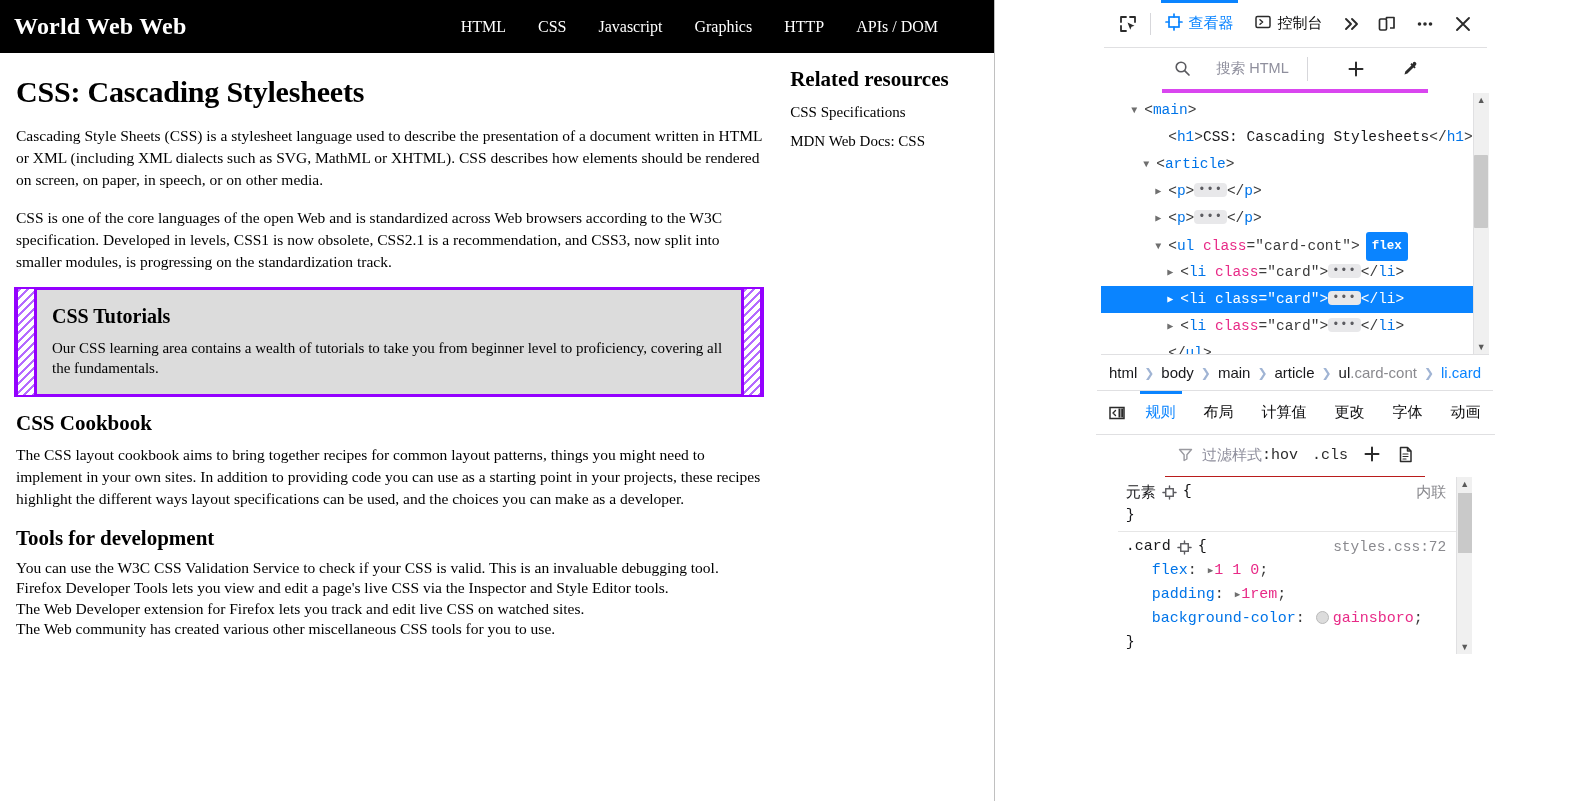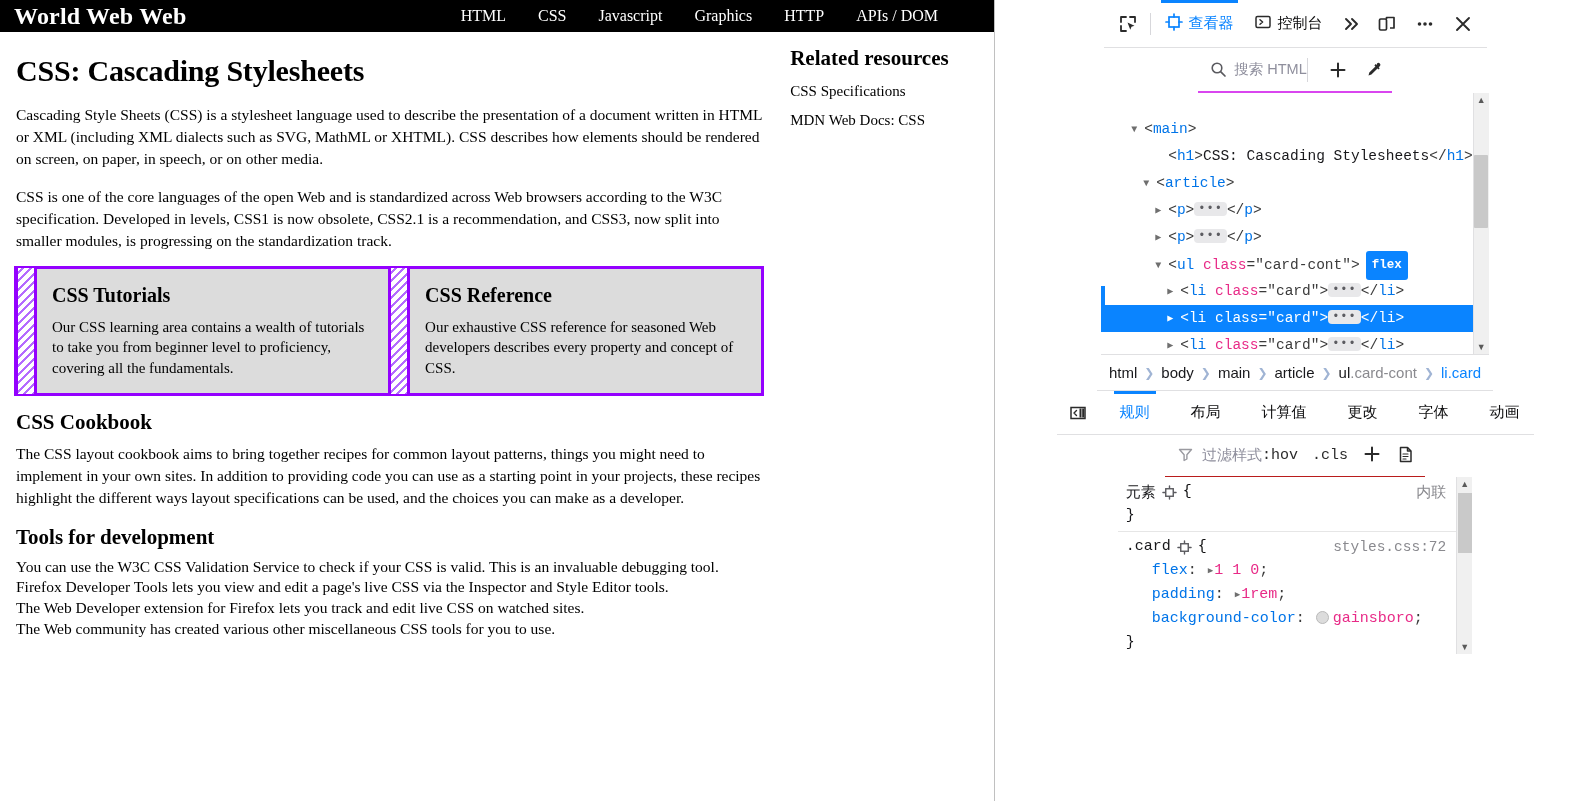--- a/index.html
+++ b/index.html
@@ -18,21 +18,21 @@
     position: relative;
     background: #fff;
     overflow: hidden;
     border-right: 1px solid #c0c0c0;
   }
   #page-scroll { height: 801px; overflow: hidden; }
 
   .site-header {
     background: #000;
     color: #fff;
-    height: 32px;
+    height: 53px;
     display: flex;
     align-items: center;
     padding: 0 14px;
     font-family: "Liberation Serif", serif;
   }
   .site-title {
     font-size: 24px;
     font-weight: bold;
     letter-spacing: .2px;
     white-space: nowrap;
@@ -169,22 +169,23 @@
     height: 3px;
     background: #0a84ff;
   }
   .tb-right { margin-left: auto; display: flex; align-items: center; gap: 2px; }
 
   .dt-search {
     height: 45px;
     flex: 0 0 45px;
     display: flex;
     align-items: center;
-    border-bottom: 2px solid #d946ef;
+    border-bottom: 4px solid #d946ef;
     padding-left: 12px;
+    gap: 18px;
   }
   .dt-search .sicon { margin-right: 7px; display: flex; }
   .dt-search .splaceholder {
     color: #8f8f9d;
     font-size: 14.5px;
     flex: 1;
   }
   .srch-sep { width: 1px; height: 24px; background: #d7d7db; margin: 0 12px 0 0; }
 
   
@@ -285,21 +286,21 @@
   .crumb .cls { color: #8a8a8f; }
   .crumb.sel { color: #0a84ff; }
   .crumb.sel .cls { color: #0a84ff; }
   .crumb-sep { color: #a0b4d4; font-size: 12px; }
 
   
   .rules-tabs {
     flex: 0 0 43px;
     display: flex;
     align-items: center;
-    gap: 13px;
+    gap: 0;
     border-bottom: 1px solid #e0e0e2;
     padding-left: 6px;
     font-family: Liberation Serif, serif;
   }
   .rtab {
     padding: 0 14px;
     height: 43px;
     display: flex;
     align-items: center;
     font-size: 15px;
@@ -422,24 +423,20 @@
         <p class="para">Cascading Style Sheets (CSS) is a stylesheet language used to describe the presentation of a document written in HTML or XML (including XML dialects such as SVG, MathML or XHTML). CSS describes how elements should be rendered on screen, on paper, in speech, or on other media.</p>
         <p class="para">CSS is one of the core languages of the open Web and is standardized across Web browsers according to the W3C specification. Developed in levels, CSS1 is now obsolete, CSS2.1 is a recommendation, and CSS3, now split into smaller modules, is progressing on the standardization track.</p>
 
         <ul class="card-cont">
           <div class="gap-hatch"></div>
           <li class="card">
             <h3>CSS Tutorials</h3>
             <p>Our CSS learning area contains a wealth of tutorials to take you from beginner level to proficiency, covering all the fundamentals.</p>
           </li>
           <div class="gap-hatch"></div>
-          <li class="card">
-            <h3>CSS Reference</h3>
-            <p>Our exhaustive CSS reference for seasoned Web developers describes every property and concept of CSS.</p>
-          </li>
         </ul>
 
         <h2 class="sec">CSS Cookbook</h2>
         <p class="para">The CSS layout cookbook aims to bring together recipes for common layout patterns, things you might need to implement in your own sites. In addition to providing code you can use as a starting point in your projects, these recipes highlight the different ways layout specifications can be used, and the choices you can make as a developer.</p>
 
         <h2 class="sec">Tools for development</h2>
         <div class="lines">
           <p class="para-line">You can use the W3C CSS Validation Service to check if your CSS is valid. This is an invaluable debugging tool.</p>
           <p class="para-line">Firefox Developer Tools lets you view and edit a page's live CSS via the Inspector and Style Editor tools.</p>
           <p class="para-line">The Web Developer extension for Firefox lets you track and edit live CSS on watched sites.</p>
@@ -532,21 +529,21 @@
     <div class="tb-btn">
       <svg width="20" height="20" viewBox="0 0 20 20">
         <path d="M13.2 3.2a2 2 0 0 1 2.8 2.8l-1.3 1.3 1 1-1.2 1.2-1-1-6.1 6.1-2.9.8.8-2.9 6.1-6.1-1-1L11.6 4l1 1z" fill="#2b2b2b"></path>
       </svg>
     </div>
   </div>
 
   <div class="dom-wrap">
     <div class="sel-marker" id="sel-marker" style="top: 193px;"></div>
     <div class="dom-tree" id="dom-tree">
-        <div class="dom-row" style="padding-left: 30px; margin-top: 19px;"><span class="twisty">▼</span><span class="punct">&lt;</span><span class="tag">main</span><span class="punct">&gt;</span></div>
+        <div class="dom-row" style="padding-left: 30px;"><span class="twisty">▼</span><span class="punct">&lt;</span><span class="tag">main</span><span class="punct">&gt;</span></div>
         <div class="dom-row" style="padding-left: 54px;"><span class="twisty">&nbsp;</span><span class="punct">&lt;</span><span class="tag">h1</span><span class="punct">&gt;</span><span class="txt">CSS: Cascading Stylesheets</span><span class="punct">&lt;/</span><span class="tag">h1</span><span class="punct">&gt;</span></div>
         <div class="dom-row" style="padding-left: 42px;"><span class="twisty">▼</span><span class="punct">&lt;</span><span class="tag">article</span><span class="punct">&gt;</span></div>
         <div class="dom-row" style="padding-left: 54px;"><span class="twisty">▶</span><span class="punct">&lt;</span><span class="tag">p</span><span class="punct">&gt;</span><span class="ellipsis-badge">•••</span><span class="punct">&lt;/</span><span class="tag">p</span><span class="punct">&gt;</span></div>
         <div class="dom-row" style="padding-left: 54px;"><span class="twisty">▶</span><span class="punct">&lt;</span><span class="tag">p</span><span class="punct">&gt;</span><span class="ellipsis-badge">•••</span><span class="punct">&lt;/</span><span class="tag">p</span><span class="punct">&gt;</span></div>
         <div class="dom-row" style="padding-left: 54px;"><span class="twisty">▼</span><span class="punct">&lt;</span><span class="tag">ul</span><span> </span><span class="attr-name">class</span><span class="punct">=</span><span class="attr-val">"card-cont"</span><span class="punct">&gt;</span><span class="flex-badge">flex</span></div>
         <div class="dom-row" style="padding-left: 66px;"><span class="twisty">▶</span><span class="punct">&lt;</span><span class="tag">li</span><span> </span><span class="attr-name">class</span><span class="punct">=</span><span class="attr-val">"card"</span><span class="punct">&gt;</span><span class="ellipsis-badge">•••</span><span class="punct">&lt;/</span><span class="tag">li</span><span class="punct">&gt;</span></div>
         <div class="dom-row selected" style="padding-left: 66px;"><span class="twisty">▶</span><span class="punct">&lt;</span><span class="tag">li</span><span> </span><span class="attr-name">class</span><span class="punct">=</span><span class="attr-val">"card"</span><span class="punct">&gt;</span><span class="ellipsis-badge">•••</span><span class="punct">&lt;/</span><span class="tag">li</span><span class="punct">&gt;</span></div>
         <div class="dom-row" style="padding-left: 66px;"><span class="twisty">▶</span><span class="punct">&lt;</span><span class="tag">li</span><span> </span><span class="attr-name">class</span><span class="punct">=</span><span class="attr-val">"card"</span><span class="punct">&gt;</span><span class="ellipsis-badge">•••</span><span class="punct">&lt;/</span><span class="tag">li</span><span class="punct">&gt;</span></div>
         <div class="dom-row" style="padding-left: 54px;"><span class="twisty">&nbsp;</span><span class="punct">&lt;/</span><span class="tag">ul</span><span class="punct">&gt;</span></div>
       </div>

